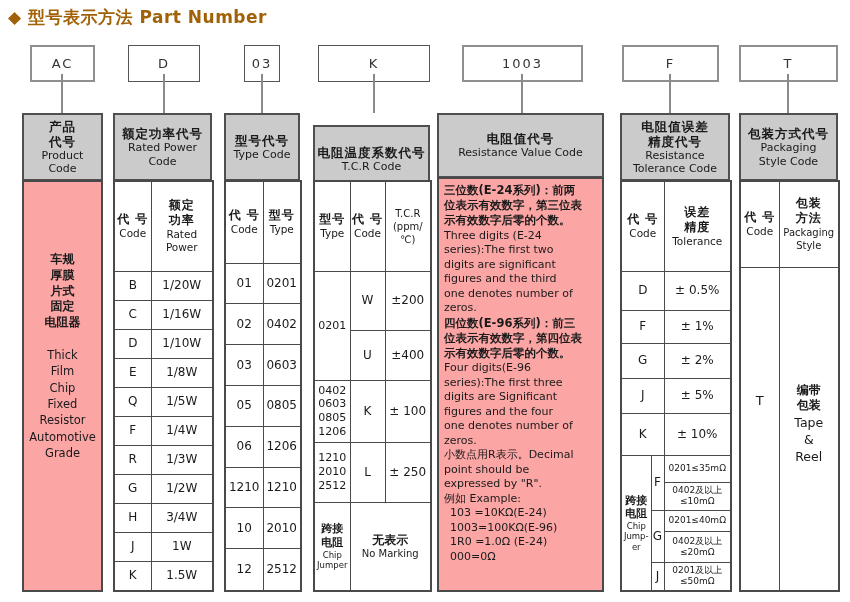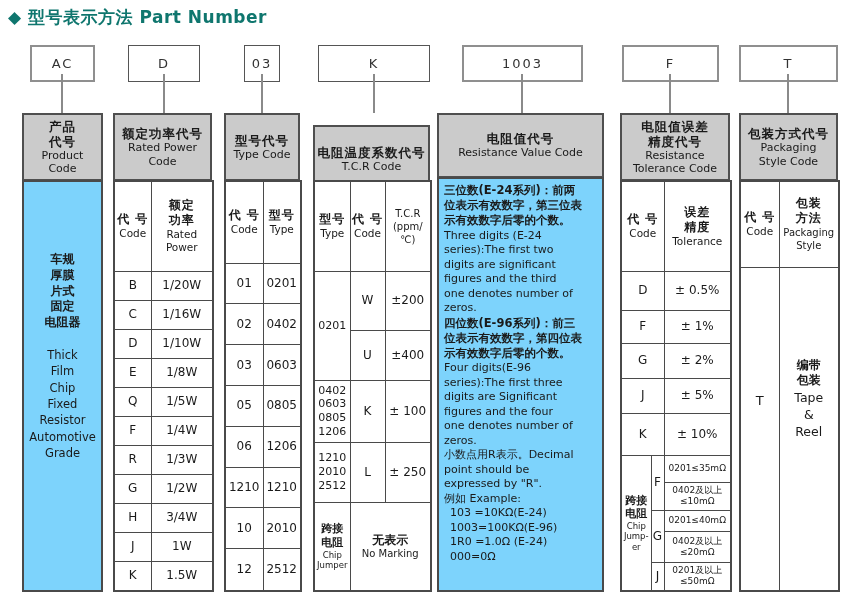--- a/index.html
+++ b/index.html
@@ -1,42 +1,42 @@
 <!DOCTYPE html>
 <html><head>
 <meta charset="utf-8">
 <style>
   * { box-sizing: border-box; margin: 0; padding: 0; }
   html,body { background:#fff; }
   body { font-family: "DejaVu Sans", "Liberation Sans", sans-serif; color:#1a1a1a; }
   #page { position:relative; width:850px; height:602px; background:#ffffff; overflow:hidden; }
   [data-bind] { white-space: pre-line; }
 
-  .page-title { position:absolute; left:8px; top:6px; font-size:17px; font-weight:bold; color:#0f766e; letter-spacing:0.5px; }
+  .page-title { position:absolute; left:8px; top:6px; font-size:17px; font-weight:bold; color:#a16207; letter-spacing:0.5px; }
 
   .pbox { position:absolute; top:45px; height:37px; background:#fff; border:2px solid #8f8f8f;
           display:flex; align-items:center; justify-content:center; font-size:13px; letter-spacing:2px; color:#333; }
   .pbox.thin { border:1px solid #555; }
 
   .connector { position:absolute; top:74px; height:39px; width:2px; background:#8a8a8a; }
 
   .colhead { position:absolute; top:113px; height:68px; background:#cbcbcb; border:2px solid #4f4f4f;
              display:flex; flex-direction:column; align-items:center; justify-content:center; text-align:center; line-height:1.2; }
   .colhead .cn { font-size:12.5px; font-weight:600; letter-spacing:1px; }
   .colhead .en { font-size:11px; }
 
   table { position:absolute; border-collapse:collapse; table-layout:fixed; background:#fff; }
   table, td { border:1px solid #4a4a4a; }
   table { border-width:2px; }
   td { text-align:center; vertical-align:middle; padding:0; font-size:12px; line-height:1.25; }
   .sub .cn { font-size:12px; font-weight:600; letter-spacing:1px; }
   .sub .en { font-size:10.5px; }
   .sub .small { font-size:10px; line-height:1.3; }
 
-  .bodybox { position:absolute; border:2px solid #4a4a4a; background:#7dd3fc; }
+  .bodybox { position:absolute; border:2px solid #4a4a4a; background:#fca5a5; }
   .prod-cn { margin-top:70px; text-align:center; font-size:12px; font-weight:600; line-height:1.32; }
   .prod-en { margin-top:16px; text-align:center; font-size:11.5px; line-height:1.42; }
 
   .typecell { font-size:11px; line-height:1.25; }
   .jl-cn { font-size:11px; font-weight:600; line-height:1.25; }
   .jl-en { font-size:8.5px; line-height:1.2; }
   .jv-cn { font-size:12px; font-weight:600; }
   .jv-en { font-size:10px;text-align:center; }
   .spec { font-size:9px; line-height:1.2; }
   .letter { font-size:12px; }
@@ -408,21 +408,21 @@
           </td>
       <td class="sub">
             <div class="cn" data-bind="packaging.sub_val_cn">包装
 方法</div>
             <div class="small" data-bind="packaging.sub_val_en">Packaging
 Style</div>
           </td>
     </tr>
     <tr>
       <td style="font-size:13px; vertical-align:top; padding-top:125px;" data-bind="packaging.code">T</td>
-      <td class="pack-style" style="vertical-align:top; padding-top:90px;">
+      <td class="pack-style" style="vertical-align:top; padding-top:115px;">
         <div class="cn" data-bind="packaging.style_cn">编带
 包装</div>
         <div class="en" data-bind="packaging.style_en">Tape
 &amp;
 Reel</div>
       </td>
     </tr>
   </tbody>
     </table>
 

